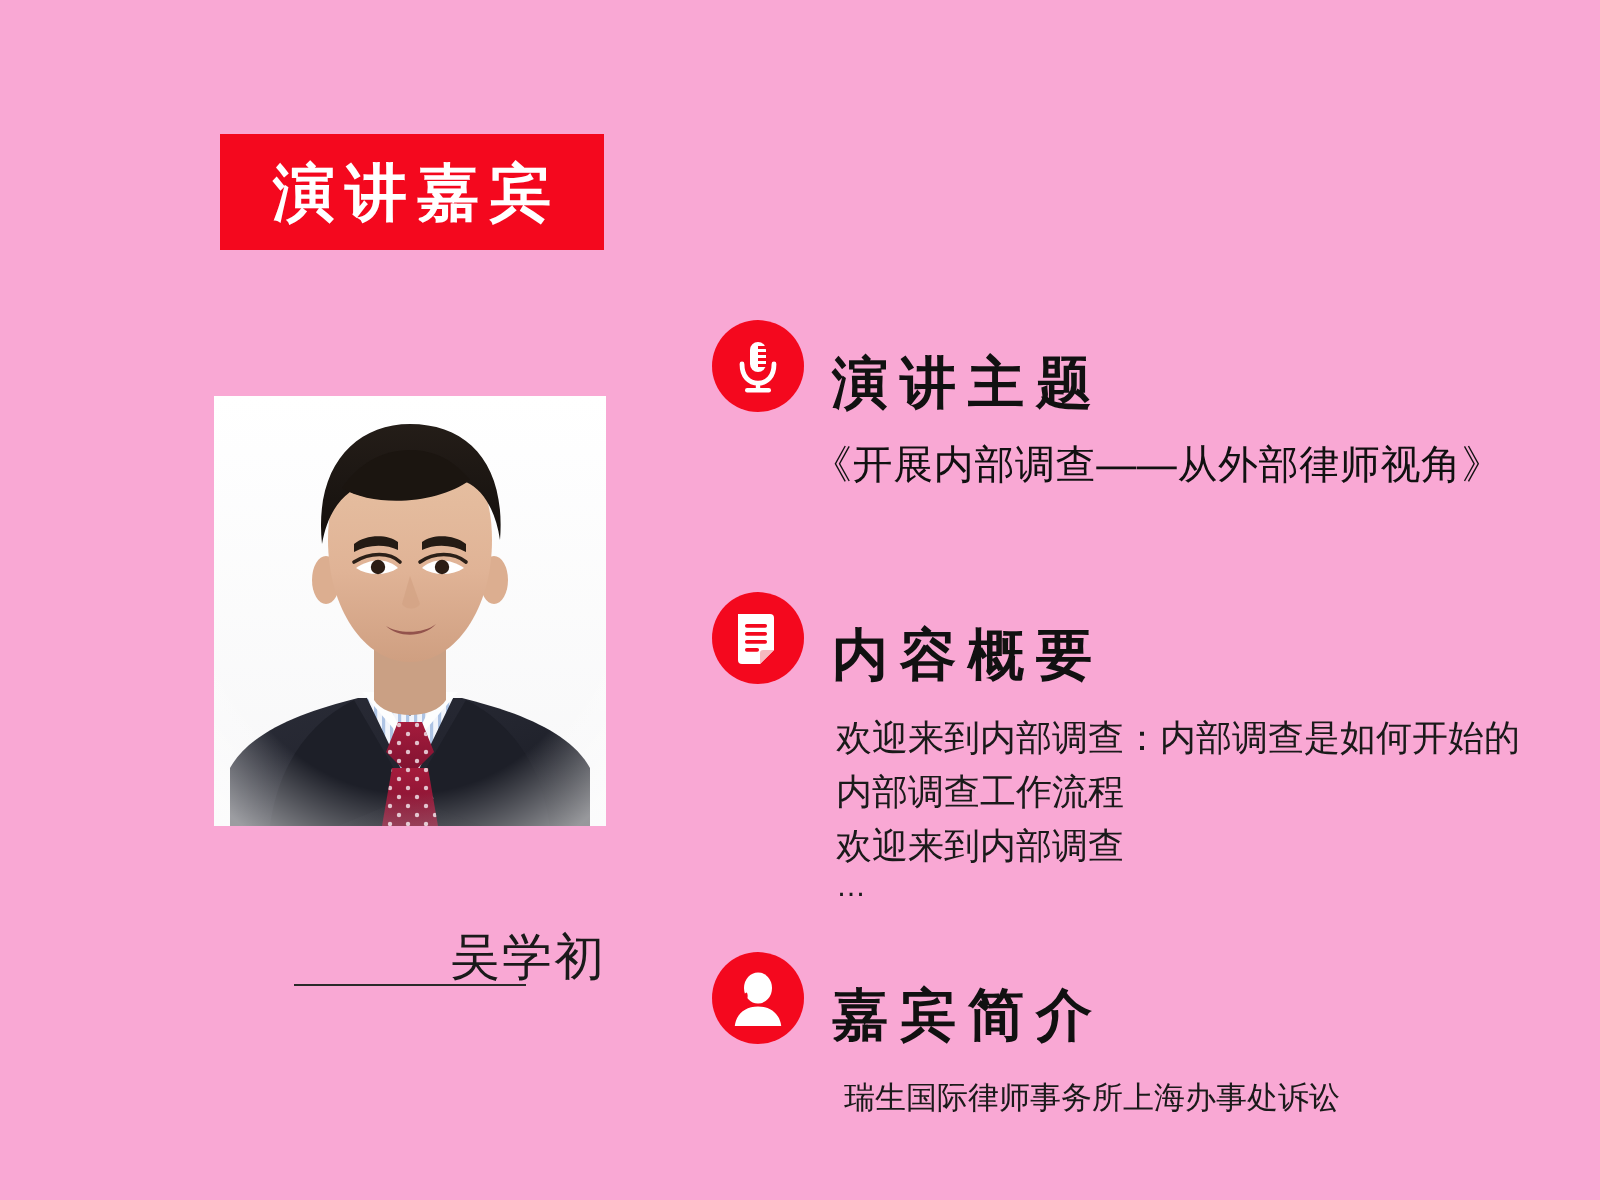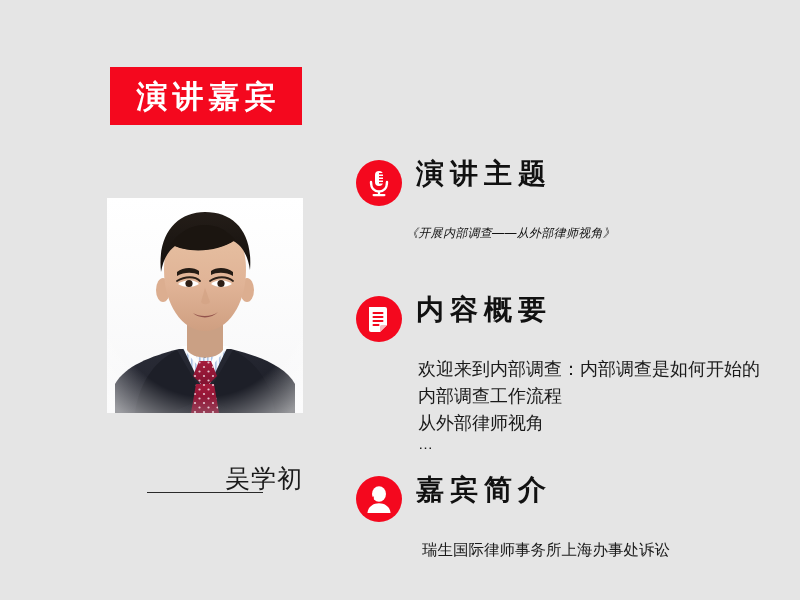--- a/index.html
+++ b/index.html
@@ -7,21 +7,21 @@
     width: 800px;
     height: 600px;
     background: #ffffff;
     font-family: "Liberation Sans", "DejaVu Sans", sans-serif;
     overflow: hidden;
   }
   #page {
     position: relative;
     width: 800px;
     height: 600px;
-    background: #e5e5e5;
+    background: #f9a8d4;
   }
 
   
   .banner {
     position: absolute;
     left: 110px;
     top: 67px;
     width: 192px;
     height: 58px;
     background: #F4081E;
@@ -76,21 +76,21 @@
     position: absolute;
     left: 356px;
     top: 160px;
     width: 430px;
   }
 
   .section { position: relative; }
 
   .sec-head {
     display: flex;
-    align-items: flex-start;
+    align-items: flex-end;
     gap: 14px;
   }
   .sec-icon {
     width: 46px;
     height: 46px;
     flex: 0 0 46px;
     border-radius: 50%;
     background: #F4081E;
     display: flex;
     align-items: center;
@@ -107,25 +107,24 @@
   }
 
   .sec-body {
     margin-top: 14px;
     color: #1a1a1a;
     font-size: 16px;
     line-height: 26px;
   }
   .topic-line {
     padding-left: 50px;
-    font-size: 12px;
+    font-size: 20px;
     color: #111111;
     letter-spacing: 0.3px;
     white-space: nowrap;
-    font-style: italic;
   }
   .outline-list { padding-left: 62px; }
   .outline-list li {
     list-style: none;
     font-size: 18px;
     line-height: 27px;
     color: #1a1a1a;
     white-space: nowrap;
   }
   .ellipsis {
@@ -278,21 +277,21 @@
             <rect x="6.5" y="15" width="11" height="1.9" rx="0.9" fill="#F4081E"></rect>
             <rect x="6.5" y="19" width="7" height="1.9" rx="0.9" fill="#F4081E"></rect>
           </svg>
         </span>
         <span class="sec-title">内容概要</span>
       </div>
       <div class="sec-body">
         <ul class="outline-list">
           <li>欢迎来到内部调查：内部调查是如何开始的</li>
           <li>内部调查工作流程</li>
-          <li>从外部律师视角</li>
+          <li>欢迎来到内部调查</li>
         </ul>
         <div class="ellipsis">…</div>
       </div>
     </div>
 
     <div class="section sp-bio">
       <div class="sec-head">
         <span class="sec-icon">
           <svg width="26" height="28" viewBox="0 0 26 28" aria-hidden="true">
             <ellipse cx="13" cy="9" rx="7" ry="7.8" fill="#ffffff"></ellipse>

